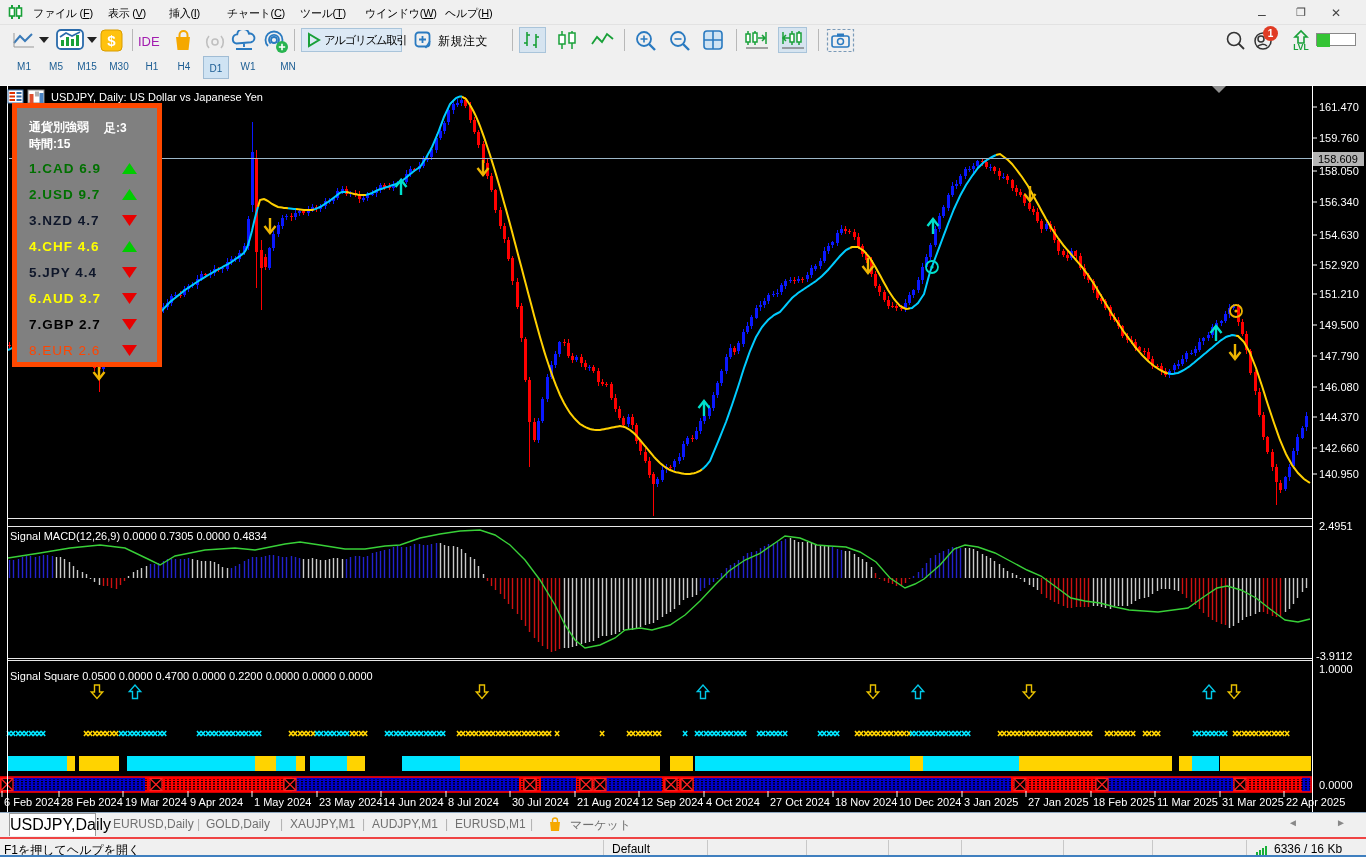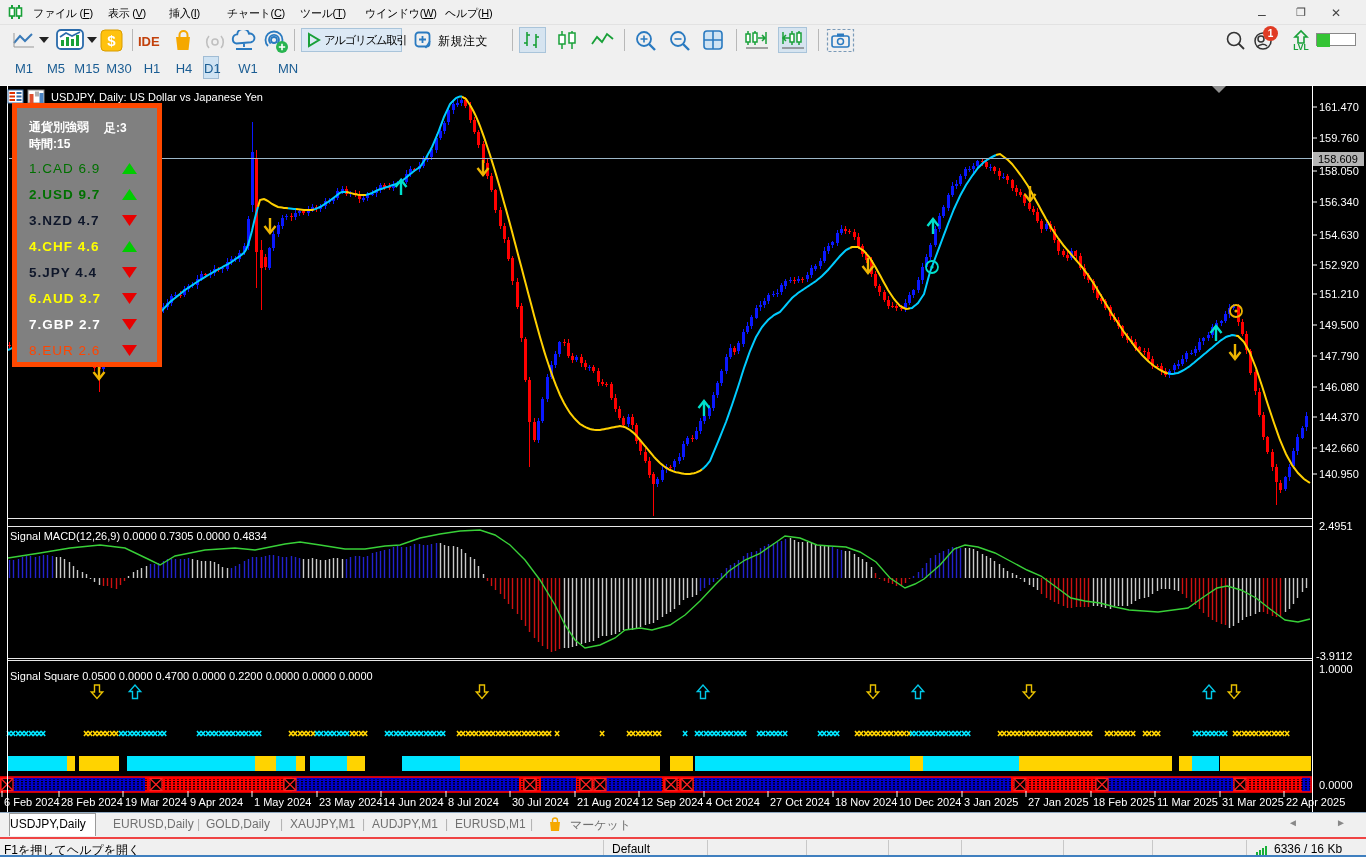--- a/index.html
+++ b/index.html
@@ -2,21 +2,21 @@
 <html><head><meta charset="utf-8">
 <style>
 * { margin:0; padding:0; box-sizing:border-box; }
 body { width:1366px; height:857px; position:relative; overflow:hidden;
   font-family:"Liberation Sans",sans-serif; background:#f0f0f0; }
 .menubar { position:absolute; left:0; top:0; width:1366px; height:25px; background:#f0f0f0;
   border-bottom:1px solid #e2e2e2; }
 .menubar > span { position:absolute; top:6px; font-size:11px; letter-spacing:-0.3px; color:#000; }
 .toolbar { position:absolute; left:0; top:25px; width:1366px; height:30px; background:#f0f0f0; }
 .tfbar { position:absolute; left:0; top:55px; width:1366px; height:30px; background:#f0f0f0;
-  color:#1b5d93; font-size:13px; }
+  color:#1b5d93; font-size:10px; }
 .chartarea { position:absolute; left:0; top:85px; width:1366px; height:728px; background:#000; }
 .tabbar { position:absolute; left:0; top:813px; width:1366px; height:23px; background:#f0f0f0; }
 .tab { position:absolute; top:4px; color:#707070; font-size:12px; }
 .tsep { position:absolute; top:4px; color:#b0b0b0; font-size:12px; }
 .statusbar { position:absolute; left:0; top:837px; width:1366px; height:18px; background:#f0f0f0;
   border-top:2px solid #ef4444; font-size:12px; color:#000; }
 .ssep { position:absolute; top:1px; width:1px; height:16px; background:#c8c8c8; }
 .btmline { position:absolute; left:0; top:855px; width:1366px; height:2px; background:#3f7fbf; }
 </style></head>
 <body>
@@ -57,21 +57,21 @@
 <polyline points="4,8 10,4 16,7 24,3" stroke="#2a6bab" stroke-width="1.6" fill="none"></polyline>
 </svg>
 <svg width="14" height="8" style="position:absolute;left:86px;top:11px">
       <polygon points="1,1 11,1 6,7" fill="#222"></polygon>
     </svg>
 <svg width="24" height="24" style="position:absolute;left:100px;top:4px">
 <rect x="1" y="1" width="21" height="21" rx="4" fill="#ffc20e" stroke="#d89c00" stroke-width="1"></rect>
 <text x="11.5" y="17" text-anchor="middle" font-size="15" font-weight="bold" fill="#fff">$</text>
 </svg>
 <div style="position:absolute;left:132px;top:4px;width:1px;height:22px;background:#b8b8b8"></div>
-<div style="position:absolute;left:138px;top:9px;color:#c2410c;font-size:13px;font-weight:bold">IDE</div>
+<div style="position:absolute;left:138px;top:9px;color:#a21caf;font-size:13px;font-weight:normal">IDE</div>
 <svg width="24" height="24" style="position:absolute;left:172px;top:4px">
 <path d="M4 8 h14 l-1.5 13 h-11 Z" fill="#f5a800"></path>
 <path d="M7.5 8 v-2 a4 4 0 0 1 8 0 v2" stroke="#f5a800" stroke-width="2" fill="none"></path>
 </svg>
 <svg width="26" height="20" style="position:absolute;left:202px;top:7px;opacity:.55">
 <circle cx="13" cy="10" r="3" fill="none" stroke="#999" stroke-width="1.6"></circle>
 <path d="M7 4 a9 9 0 0 0 0 12 M19 4 a9 9 0 0 1 0 12" stroke="#999" stroke-width="1.6" fill="none"></path>
 </svg>
 <svg width="28" height="24" style="position:absolute;left:230px;top:5px">
 <path d="M6.5 13.5 a4.6 4.6 0 0 1 .7 -9.1 a6 6 0 0 1 11.8 -.7 a4.3 4.3 0 0 1 2 8.6 Z" fill="none" stroke="#2a7ac0" stroke-width="1.9"></path>
@@ -184,21 +184,21 @@
 </div>
 <div class="tfbar">
     <span style="position:absolute;left:24px;top:6px;transform:translateX(-50%)">M1</span>
     <span style="position:absolute;left:56px;top:6px;transform:translateX(-50%)">M5</span>
     <span style="position:absolute;left:87px;top:6px;transform:translateX(-50%)">M15</span>
     <span style="position:absolute;left:119px;top:6px;transform:translateX(-50%)">M30</span>
     <span style="position:absolute;left:152px;top:6px;transform:translateX(-50%)">H1</span>
     <span style="position:absolute;left:184px;top:6px;transform:translateX(-50%)">H4</span>
     <span style="position:absolute;left:248px;top:6px;transform:translateX(-50%)">W1</span>
     <span style="position:absolute;left:288px;top:6px;transform:translateX(-50%)">MN</span>
-<span style="position:absolute;left:203px;top:1px;width:16px;height:23px;background:#cfe3f3;border:1px solid #a0bcd4;text-align:center;line-height:23px">D1</span>
+<span style="position:absolute;left:203px;top:1px;width:26px;height:23px;background:#cfe3f3;border:1px solid #a0bcd4;text-align:center;line-height:23px">D1</span>
 </div>
 <div class="chartarea"></div>
 <svg width="1366" height="728" viewBox="0 85 1366 728" style="position:absolute;left:0;top:85px">
 <defs>
 <pattern id="dots" width="4" height="5" patternUnits="userSpaceOnUse">
 <rect x="1" y="1" width="2" height="1.2" fill="#000"></rect>
         <rect x="1" y="3.4" width="2" height="1.2" fill="#000"></rect>
 </pattern>
 </defs>
 <style>.ax{fill:#fff;font-size:11px;font-family:"Liberation Sans",sans-serif}</style>
@@ -1584,21 +1584,21 @@
 <rect x="35" y="91.5" width="4" height="5" fill="#b0b0b0"></rect>
 <rect x="39.5" y="93" width="4" height="10" fill="#4a84c4"></rect>
 </g>
 <text x="51" y="101" fill="#fff" font-size="11">USDJPY, Daily:  US Dollar vs Japanese Yen</text>
 
 </svg>
 <div style="position:absolute;left:12px;top:103px;width:150px;height:264px;background:#808080;border:5px solid #ff4800">
 <div style="position:absolute;left:12px;top:11px;color:#fff;font-size:12px;font-weight:bold">通貨別強弱</div>
 <div style="position:absolute;left:12px;top:28px;color:#fff;font-size:12px;font-weight:bold">時間:15</div>
 <div style="position:absolute;left:87px;top:12px;color:#fff;font-size:12px;font-weight:bold">足:3</div>
-<div style="position:absolute;left:12px;top:53px;color:#007000;font-size:13.5px;font-weight:normal;letter-spacing:1px">1.CAD 6.9</div>
+<div style="position:absolute;left:12px;top:53px;color:#007000;font-size:13.5px;font-weight:bold;letter-spacing:1px">1.CAD 6.9</div>
     <svg width="15" height="11" style="position:absolute;left:105px;top:55px;fill:#00cc00">
       <polygon points="0,11 7.5,0 15,11"></polygon>
     </svg>
 <div style="position:absolute;left:12px;top:79px;color:#007000;font-size:13.5px;font-weight:bold;letter-spacing:1px">2.USD 9.7</div>
     <svg width="15" height="11" style="position:absolute;left:105px;top:81px;fill:#00cc00">
       <polygon points="0,11 7.5,0 15,11"></polygon>
     </svg>
 <div style="position:absolute;left:12px;top:105px;color:#0f172a;font-size:13.5px;font-weight:bold;letter-spacing:1px">3.NZD 4.7</div>
     <svg width="15" height="11" style="position:absolute;left:105px;top:107px;fill:#e80000">
       <polygon points="0,0 15,0 7.5,11"></polygon>
@@ -1608,31 +1608,31 @@
       <polygon points="0,11 7.5,0 15,11"></polygon>
     </svg>
 <div style="position:absolute;left:12px;top:157px;color:#0f172a;font-size:13.5px;font-weight:bold;letter-spacing:1px">5.JPY 4.4</div>
     <svg width="15" height="11" style="position:absolute;left:105px;top:159px;fill:#e80000">
       <polygon points="0,0 15,0 7.5,11"></polygon>
     </svg>
 <div style="position:absolute;left:12px;top:183px;color:#ffff00;font-size:13.5px;font-weight:bold;letter-spacing:1px">6.AUD 3.7</div>
     <svg width="15" height="11" style="position:absolute;left:105px;top:185px;fill:#e80000">
       <polygon points="0,0 15,0 7.5,11"></polygon>
     </svg>
-<div style="position:absolute;left:12px;top:209px;color:#ffffff;font-size:13.5px;font-weight:bold;letter-spacing:1px">7.GBP 2.7</div>
+<div style="position:absolute;left:12px;top:209px;color:#000000;font-size:13.5px;font-weight:bold;letter-spacing:1px">7.GBP 2.7</div>
     <svg width="15" height="11" style="position:absolute;left:105px;top:211px;fill:#e80000">
       <polygon points="0,0 15,0 7.5,11"></polygon>
     </svg>
 <div style="position:absolute;left:12px;top:235px;color:#ff4500;font-size:13.5px;font-weight:normal;letter-spacing:1px">8.EUR 2.6</div>
     <svg width="15" height="11" style="position:absolute;left:105px;top:237px;fill:#e80000">
       <polygon points="0,0 15,0 7.5,11"></polygon>
     </svg>
 </div>
 <div class="tabbar">
-<div style="position:absolute;left:9px;top:0px;width:87px;height:23px;background:#fff;border:1px solid #9a9a9a;border-bottom:none;color:#000;text-align:left;line-height:21px;font-size:12px">USDJPY,Daily</div>
+<div style="position:absolute;left:9px;top:0px;width:87px;height:23px;background:#fff;border:1px solid #9a9a9a;border-bottom:none;color:#000;text-align:left;line-height:21px;font-size:16px">USDJPY,Daily</div>
 <span class="tab" style="left:113px">EURUSD,Daily</span>
 <span class="tsep" style="left:197px">|</span>
 <span class="tab" style="left:206px">GOLD,Daily</span>
 <span class="tsep" style="left:280px">|</span>
 <span class="tab" style="left:290px">XAUJPY,M1</span>
 <span class="tsep" style="left:362px">|</span>
 <span class="tab" style="left:372px">AUDJPY,M1</span>
 <span class="tsep" style="left:445px">|</span>
 <span class="tab" style="left:455px">EURUSD,M1</span>
 <span class="tsep" style="left:530px">|</span>

